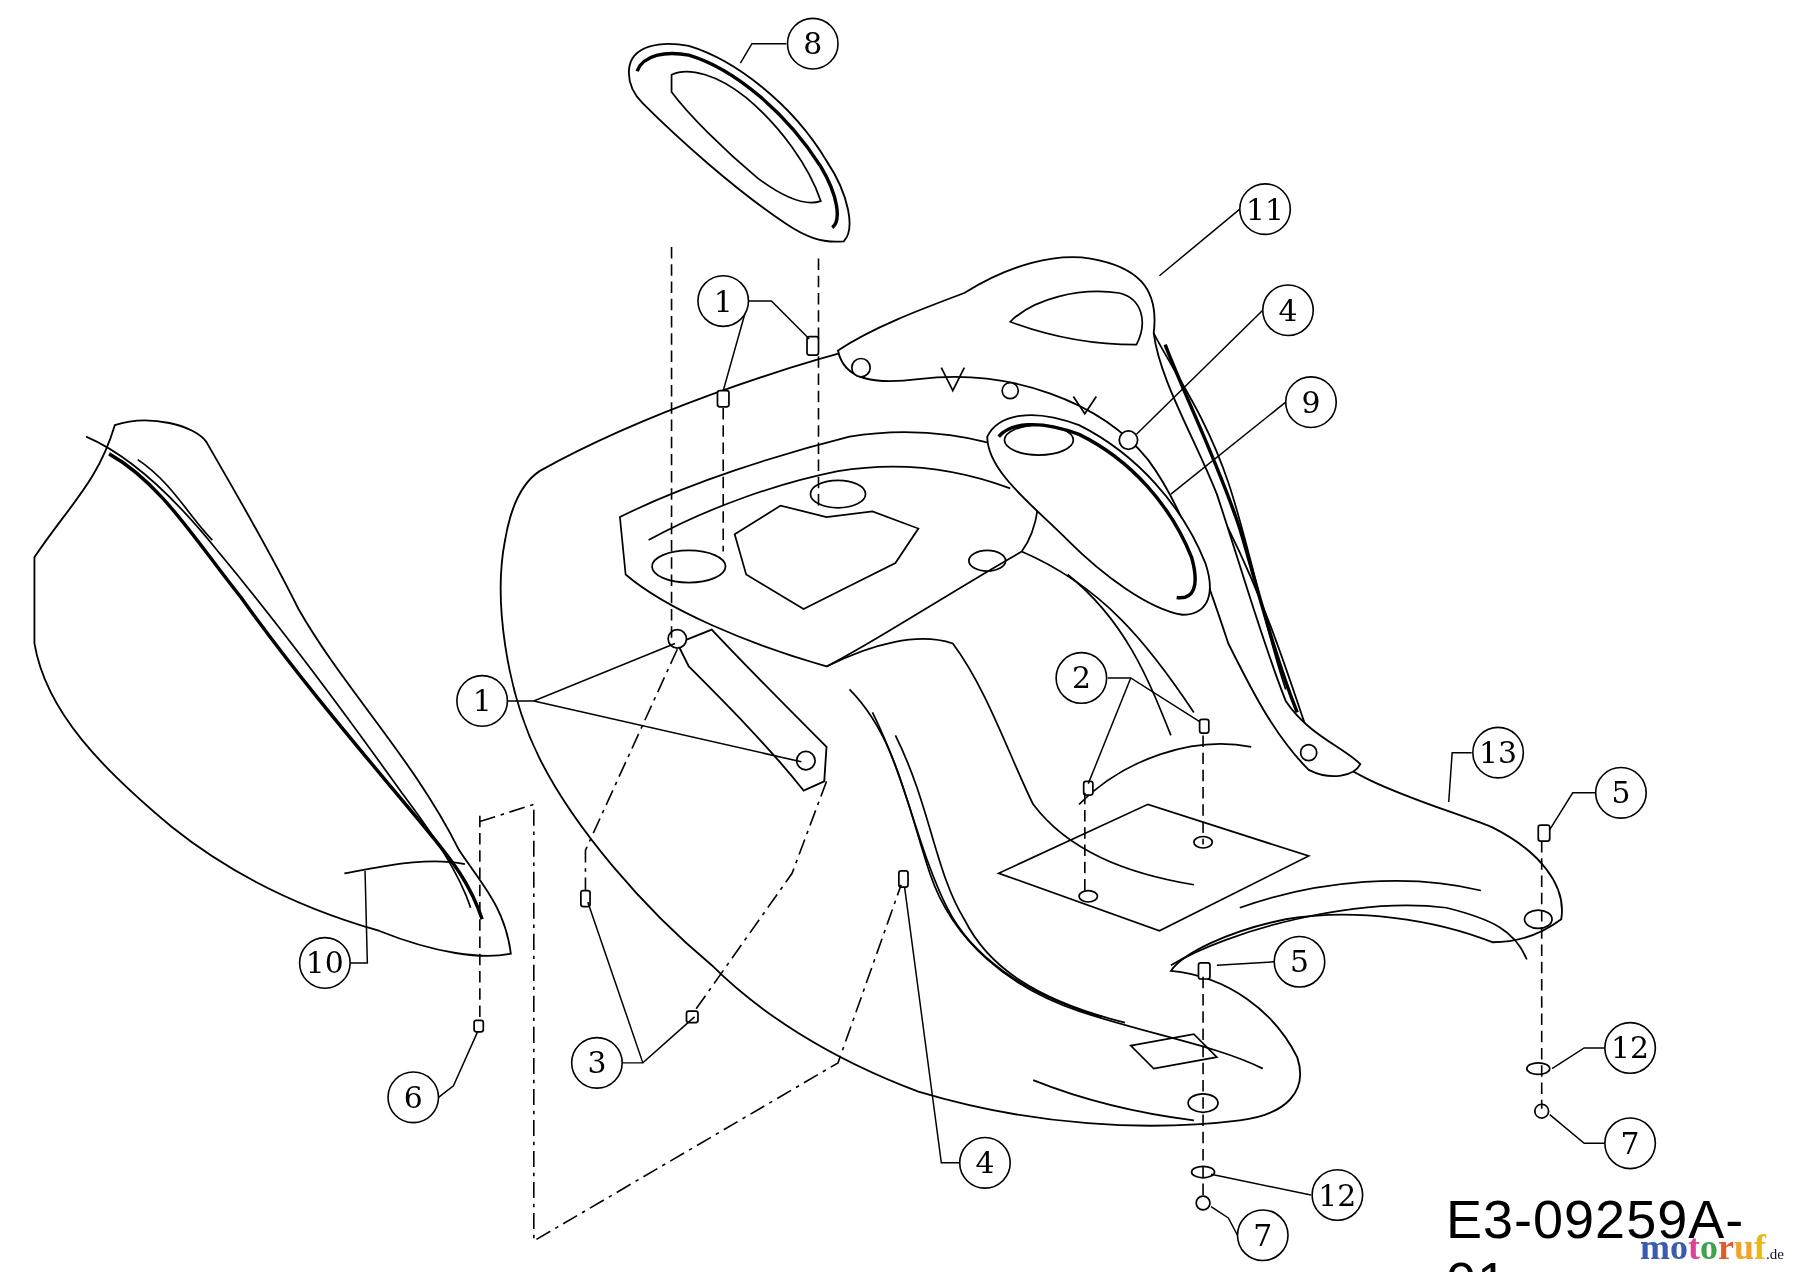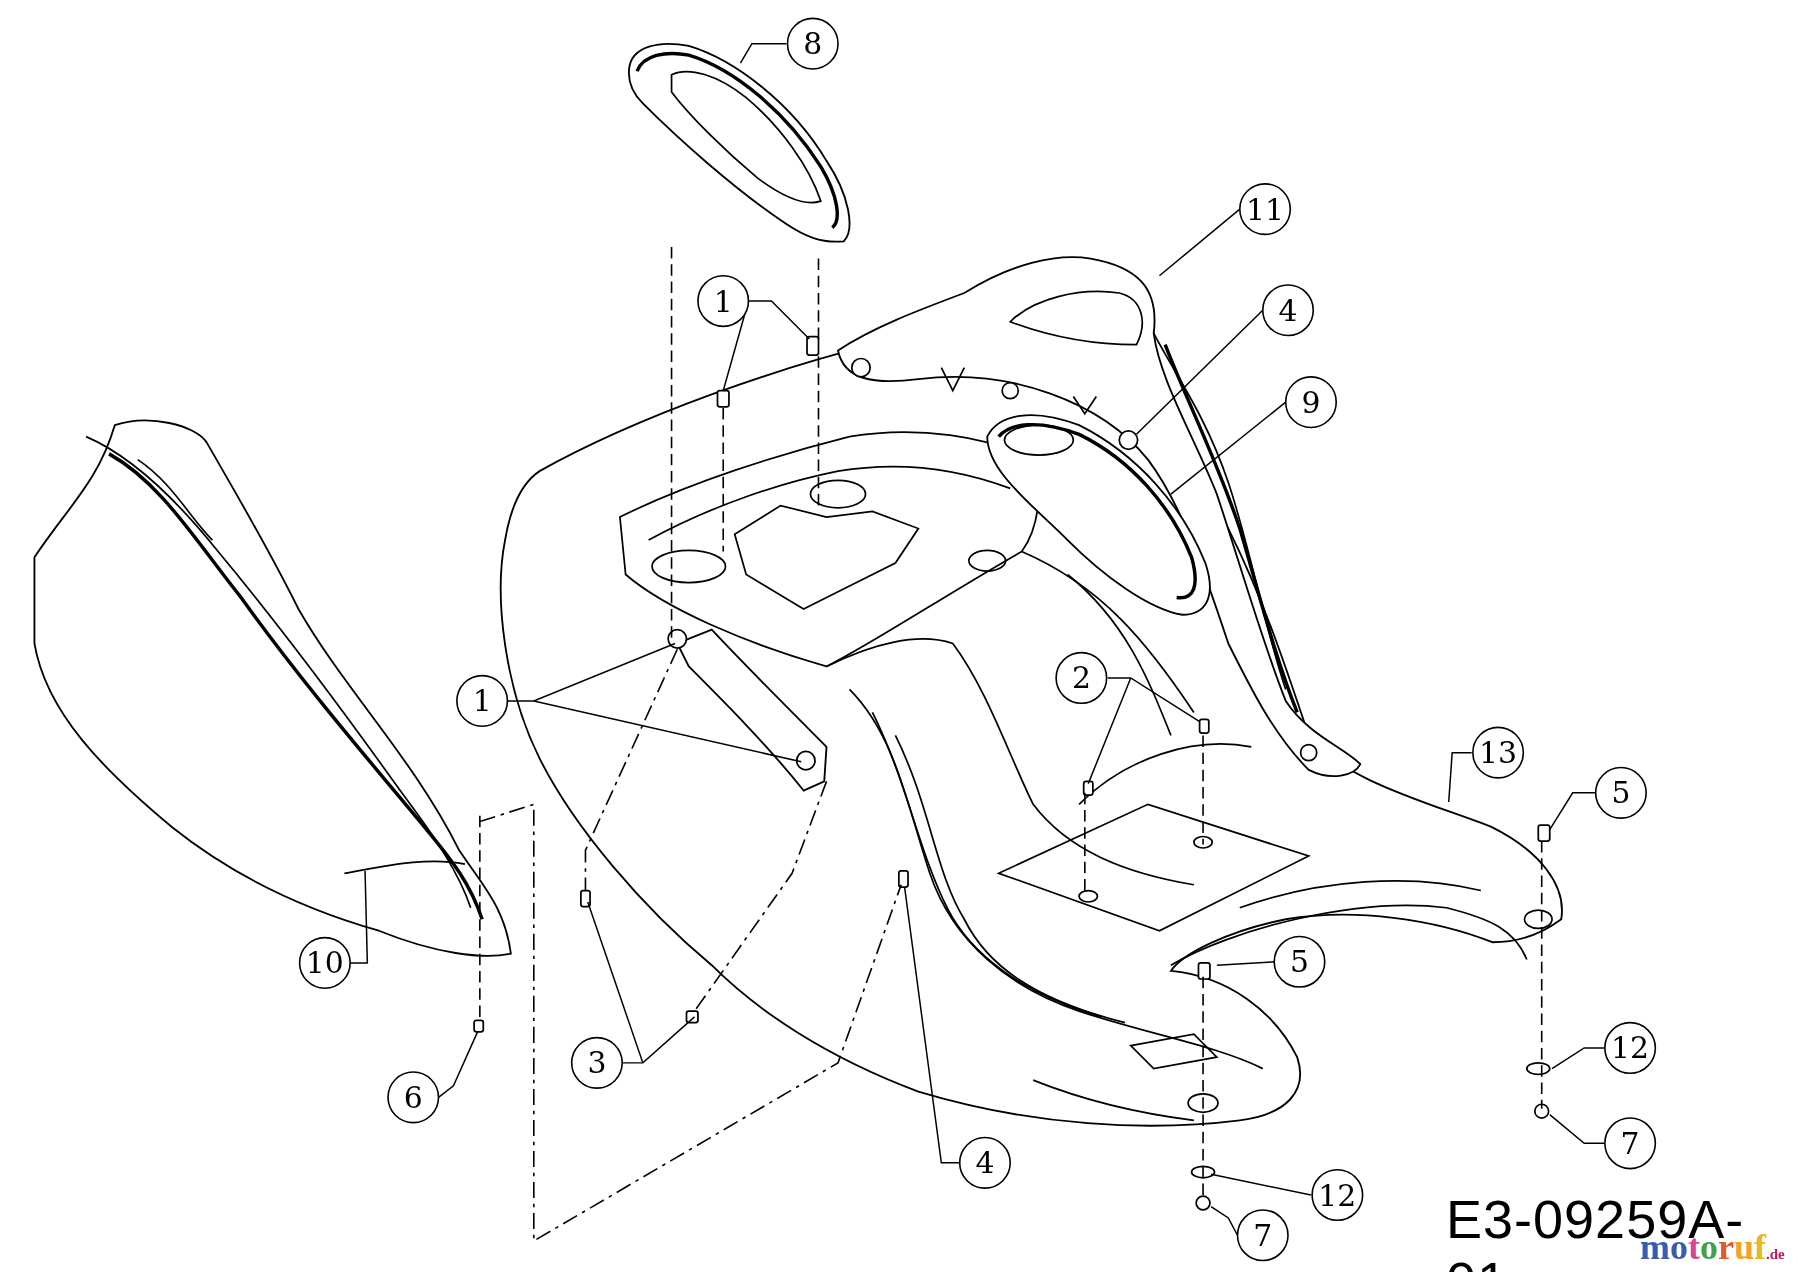--- a/index.html
+++ b/index.html
@@ -10,21 +10,21 @@
   .thick { fill:none; stroke:#000; stroke-width:3; }
   .dash { fill:none; stroke:#000; stroke-width:1.4; stroke-dasharray:10 5; }
   .dashdot { fill:none; stroke:#000; stroke-width:1.4; stroke-dasharray:14 5 3 5; }
   .leader { fill:none; stroke:#000; stroke-width:1.3; }
   .hw { fill:#fff; stroke:#000; stroke-width:1.5; }
   .callout circle { fill:#fff; stroke:#000; stroke-width:1.4; }
   .callout text { font-family:"DejaVu Serif", serif; font-size:26px; fill:#000; text-anchor:middle; dominant-baseline:central; }
   .drawing-id { position:absolute; left:1446px; top:1188px; font-family:"Liberation Sans", sans-serif; font-size:54px; color:#000; letter-spacing:1px; }
   .watermark { position:absolute; left:1640px; top:1226px; font-family:"Liberation Serif", serif; font-size:36px; font-weight:bold; }
   .watermark span { display:inline-block; }
-  .watermark .tld { font-size:15px; font-weight:bold; color:#be185d; }
+  .watermark .tld { font-size:15px; font-weight:normal; color:#0f172a; }
 </style>
 </head>
 <body>
 
 <svg id="diagram" viewBox="0 0 1568 1107" preserveAspectRatio="none" xmlns="http://www.w3.org/2000/svg">
 
   <g>
     <path class="part" d="M30,485 C60,440 85,420 100,370 C130,360 170,370 180,385 C200,420 230,470 260,530 C300,600 360,660 400,740 C420,770 440,790 445,830 C420,835 380,830 330,810 C260,790 200,760 150,720 C90,670 40,620 30,560 Z"></path>
     <path class="line" d="M75,380 C110,395 150,430 190,480 C240,540 300,620 350,690 C380,730 400,760 410,790"></path>
     <path class="thick" d="M95,395 C140,420 170,470 210,520 C260,590 320,660 370,720 C395,750 410,770 420,800"></path>

